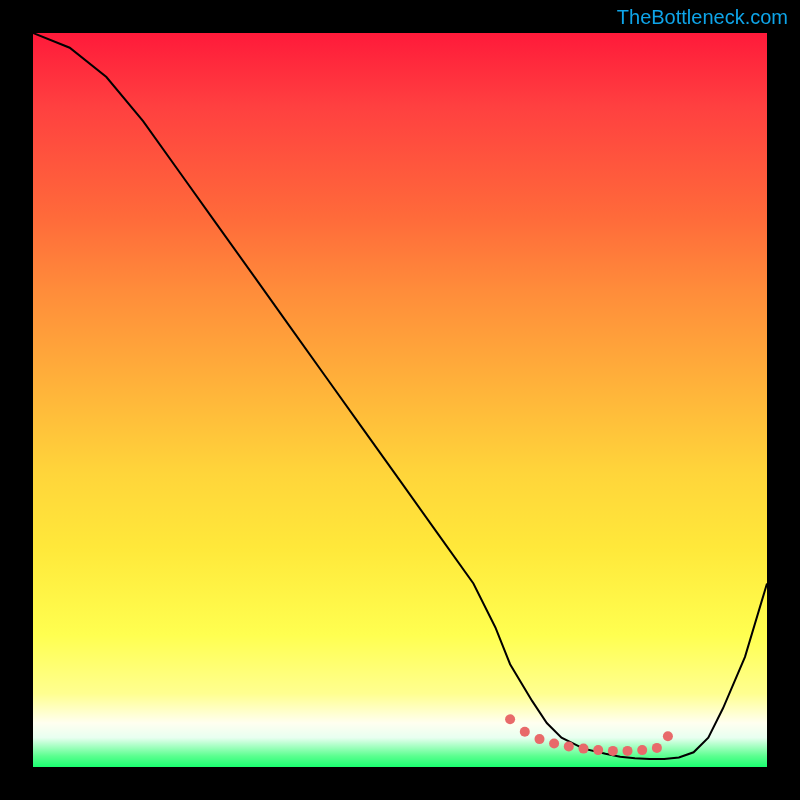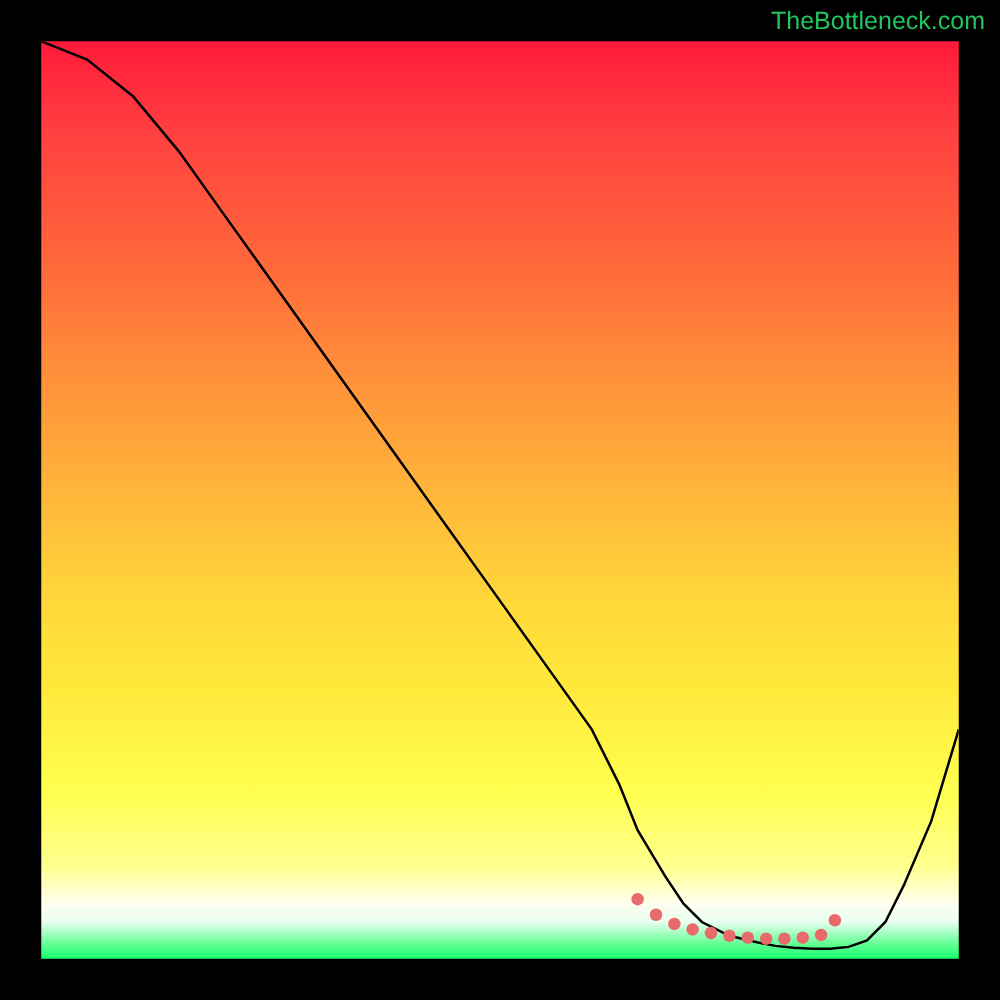--- a/index.html
+++ b/index.html
@@ -7,21 +7,21 @@
     .container {
       width: 800px;
       height: 800px;
       background: #000;
       position: relative;
     }
     .watermark {
       position: absolute;
       top: 6px;
       right: 12px;
-      color: #22c55e;
+      color: #0ea5e9;
       font-size: 20px;
       font-weight: 500;
       z-index: 10;
       text-align: right;
     }
     .plot-area {
       position: absolute;
       left: 33px;
       top: 33px;
       width: 734px;

